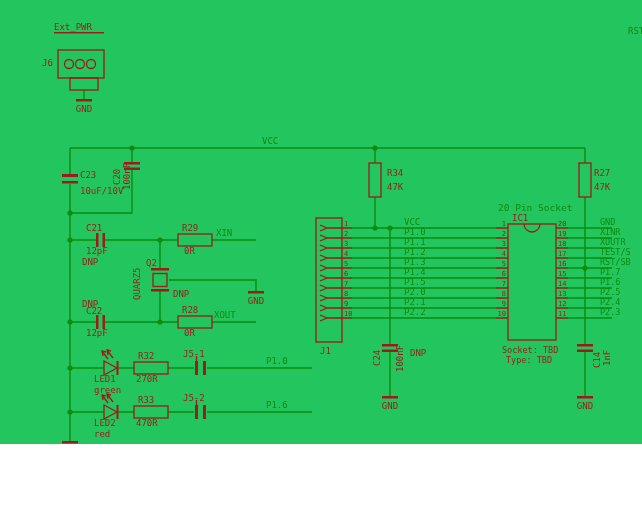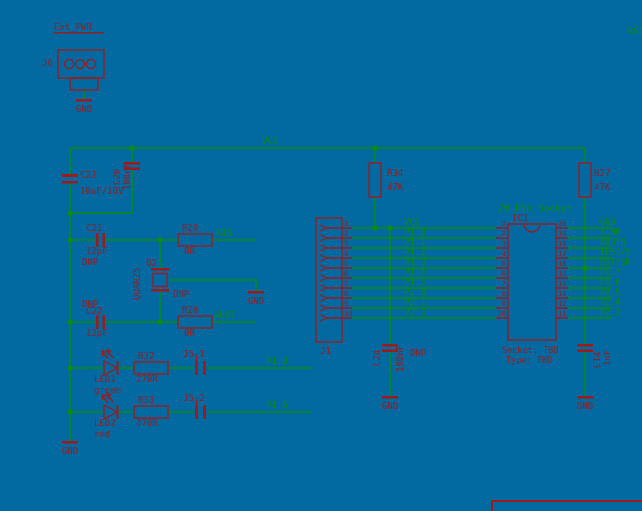--- a/index.html
+++ b/index.html
@@ -1,16 +1,16 @@
 <!DOCTYPE html>
 <html><head>
 <meta charset="utf-8">
 <style>
   html,body{margin:0;padding:0;background:#fff;}
-  .stage{position:relative;width:642px;height:511px;background:#0369a1;overflow:hidden;font-family:"DejaVu Sans Mono",monospace;}
+  .stage{position:relative;width:642px;height:444px;background:#22c55e;overflow:hidden;font-family:"DejaVu Sans Mono",monospace;}
   svg{position:absolute;left:0;top:0;}
   .w{stroke:#0d8c0d;stroke-width:1.4;fill:none;}
   .s{stroke:#9e1b1b;stroke-width:1.3;fill:none;}
   .f{fill:#9e1b1b;stroke:none;}
   .dot{fill:#0d8c0d;stroke:none;}
   text{font-family:"DejaVu Sans Mono",monospace;}
   .tr{fill:#9e1b1b;font-size:9px;}
   .tg{fill:#0d8c0d;font-size:9px;}
   .tp{fill:#9e1b1b;font-size:7px;}
   .t85{font-size:8.5px;}

